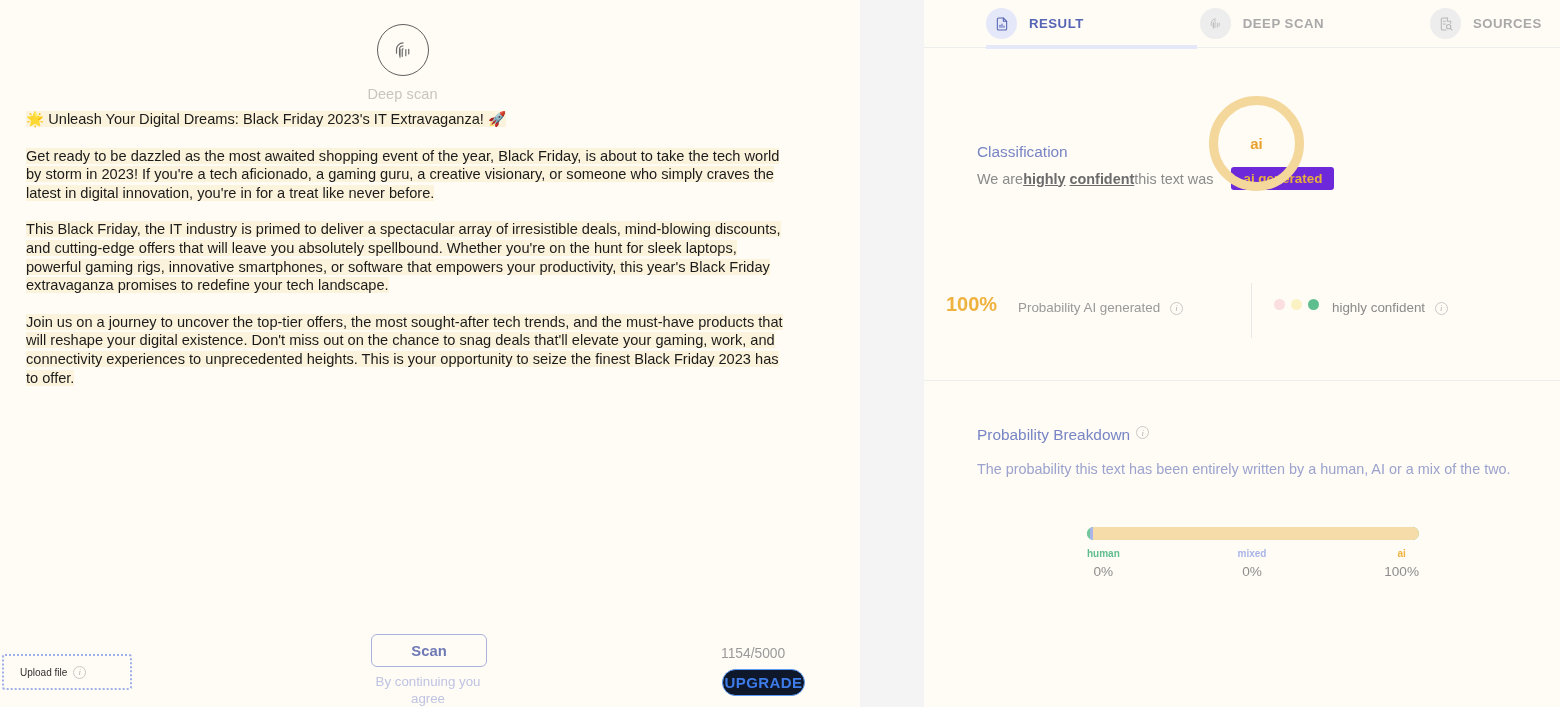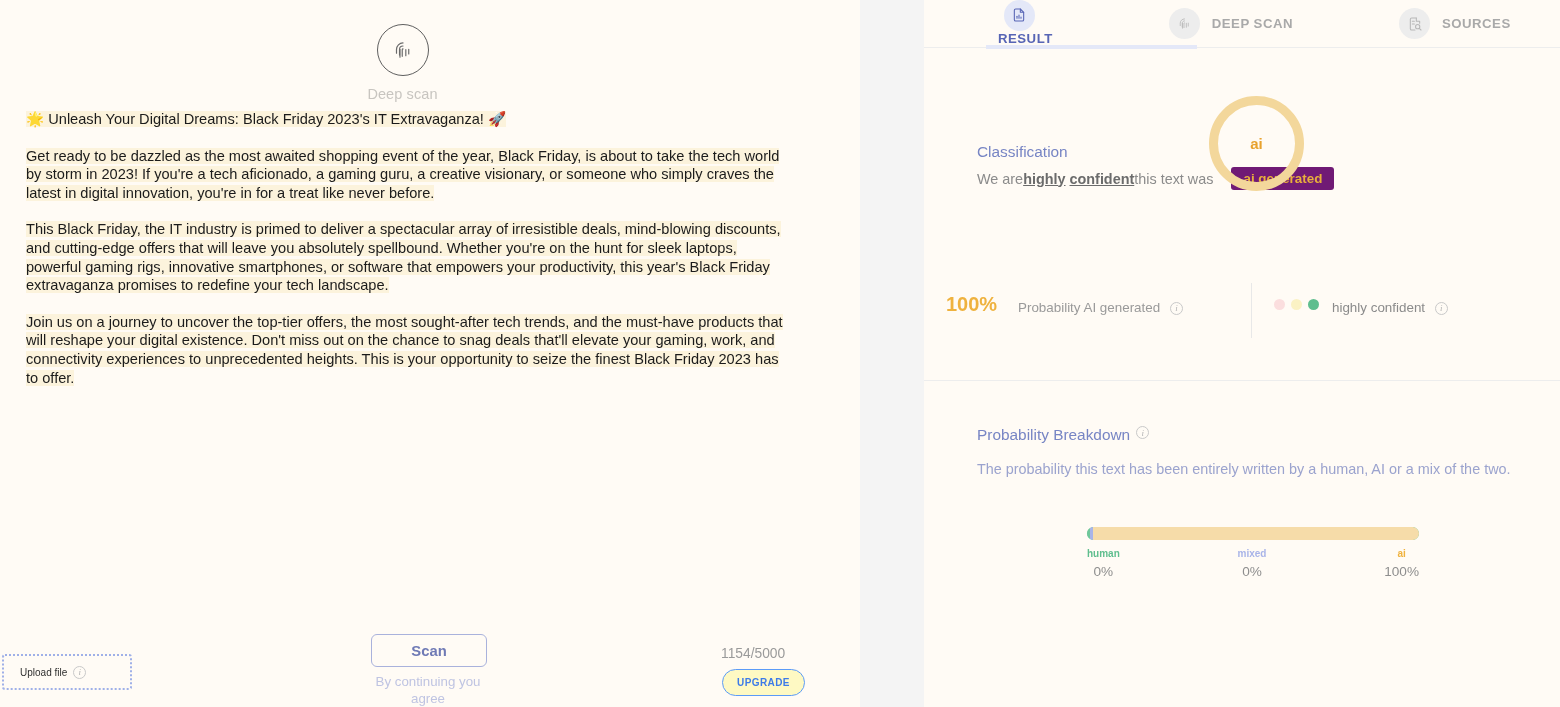--- a/index.html
+++ b/index.html
@@ -137,23 +137,23 @@
     left: 721px; top: 646px;
     font-size: 13.8px;
     color: #9a9a9a;
   }
   #upgrade-button {
     position: absolute;
     left: 722px; top: 669px;
     width: 83px; height: 27px;
     border: 1.4px solid #5B9BF8;
     border-radius: 14px;
-    background: #fef9c3;
+    background: #0f172a;
     color: #3D7BE8;
-    font-size: 10px;
+    font-size: 15px;
     font-weight: bold;
     letter-spacing: .4px;
     cursor: pointer;
     font-family: "Liberation Sans", sans-serif;
   }
 
   
   #gutter {
     position: absolute;
     left: 860px; top: 0;
@@ -176,21 +176,21 @@
     align-items: center;
     border-bottom: 1px solid #EDEDED;
   }
   .tab {
     display: flex;
     align-items: center;
     height: 48px;
     cursor: pointer;
     position: relative;
   }
-  #tab-result { margin-left: 62px; flex-direction: column; }
+  #tab-result { margin-left: 62px; }
   #tab-deep-scan { margin-left: 116px; }
   #tab-sources { margin-left: 106px; }
 
   .tab-icon {
     width: 31px; height: 31px;
     border-radius: 50%;
     display: flex;
     align-items: center;
     justify-content: center;
     flex: 0 0 auto;
@@ -237,21 +237,21 @@
     display: flex;
     align-items: center;
   }
   #classification-sentence .u {
     text-decoration: underline;
     color: #6b6b6b;
     font-weight: bold;
   }
   #verdict-badge {
     margin-left: 18px;
-    background: #701a75;
+    background: #6d28d9;
     color: #E8AE3C;
     font-size: 13.4px;
     font-weight: bold;
     padding: 4px 12px;
     border-radius: 3px;
   }
 
   #ai-ring {
     position: absolute;
     left: 285px; top: 48px;

